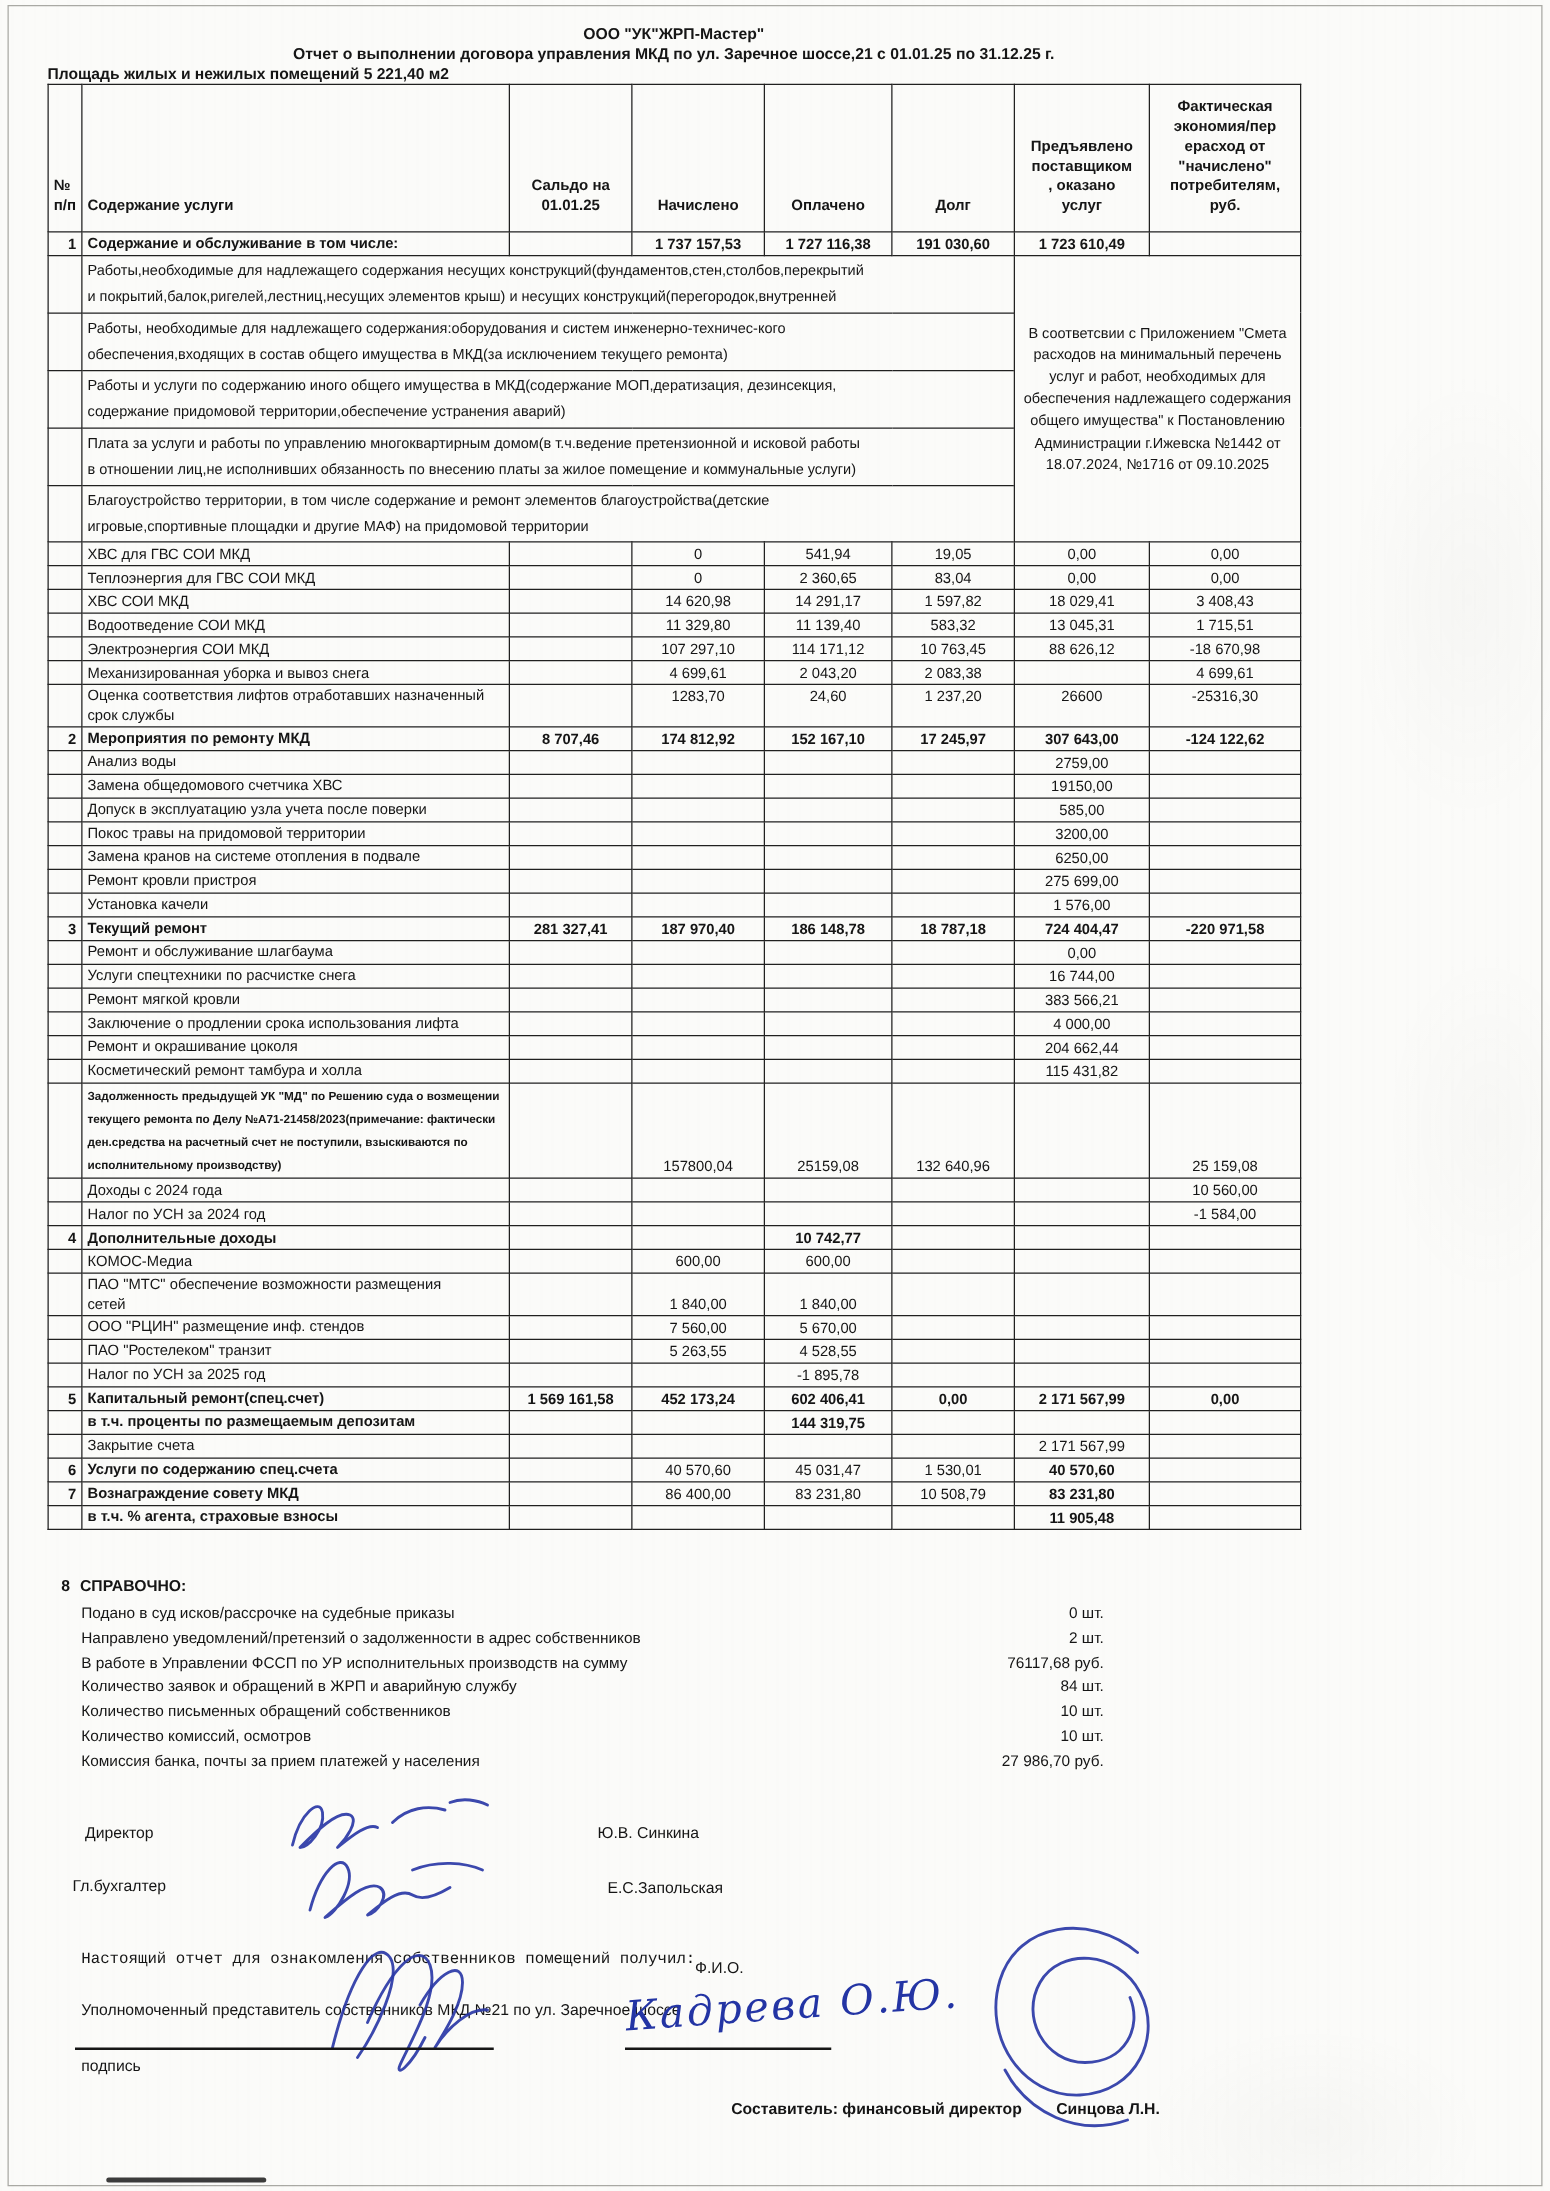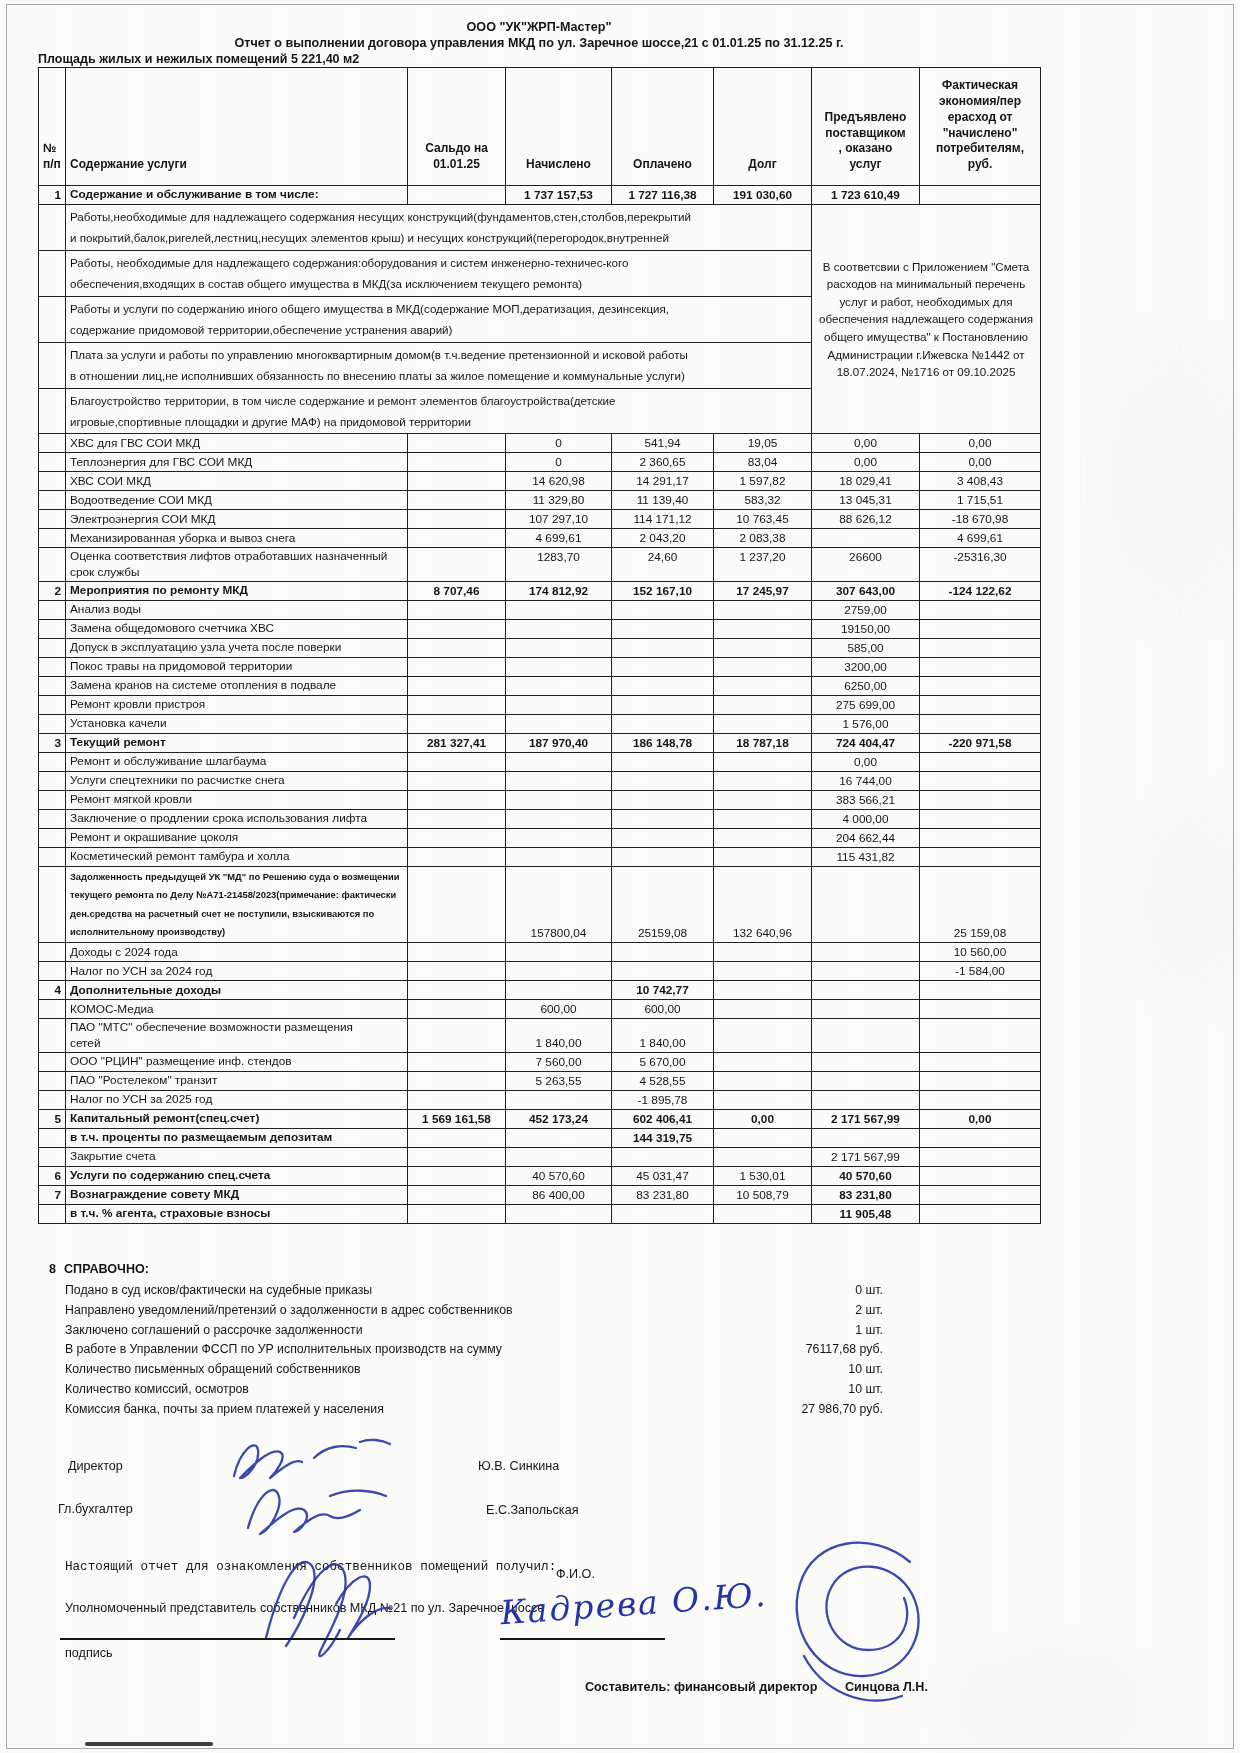--- a/index.html
+++ b/index.html
@@ -518,34 +518,34 @@
         <td class="c-val c-pr">11 905,48</td>
         <td class="c-val c-sv"></td>
       </tr>
     </tbody>
 </table>
 
 <section class="ref">
   <div class="ref-head"><span class="num">8</span><span>СПРАВОЧНО:</span></div>
   <div id="ref-list">
       <div class="ref-item">
-        <span>Подано в суд исков/фактически на судебные приказы</span>
+        <span>Подано в суд исков/рассрочке на судебные приказы</span>
         <span class="v">0 шт.</span>
       </div>
       <div class="ref-item">
         <span>Направлено уведомлений/претензий о задолженности в адрес собственников</span>
         <span class="v">2 шт.</span>
       </div>
       <div class="ref-item">
-        <span>Заключено соглашений о рассрочке задолженности</span>
-        <span class="v">1 шт.</span>
-      </div>
-      <div class="ref-item">
         <span>В работе в Управлении ФССП по УР исполнительных производств на сумму</span>
         <span class="v">76117,68 руб.</span>
+      </div>
+      <div class="ref-item">
+        <span>Количество заявок и обращений в ЖРП и аварийную службу</span>
+        <span class="v">84 шт.</span>
       </div>
       <div class="ref-item">
         <span>Количество письменных обращений собственников</span>
         <span class="v">10 шт.</span>
       </div>
       <div class="ref-item">
         <span>Количество комиссий, осмотров</span>
         <span class="v">10 шт.</span>
       </div>
       <div class="ref-item">

